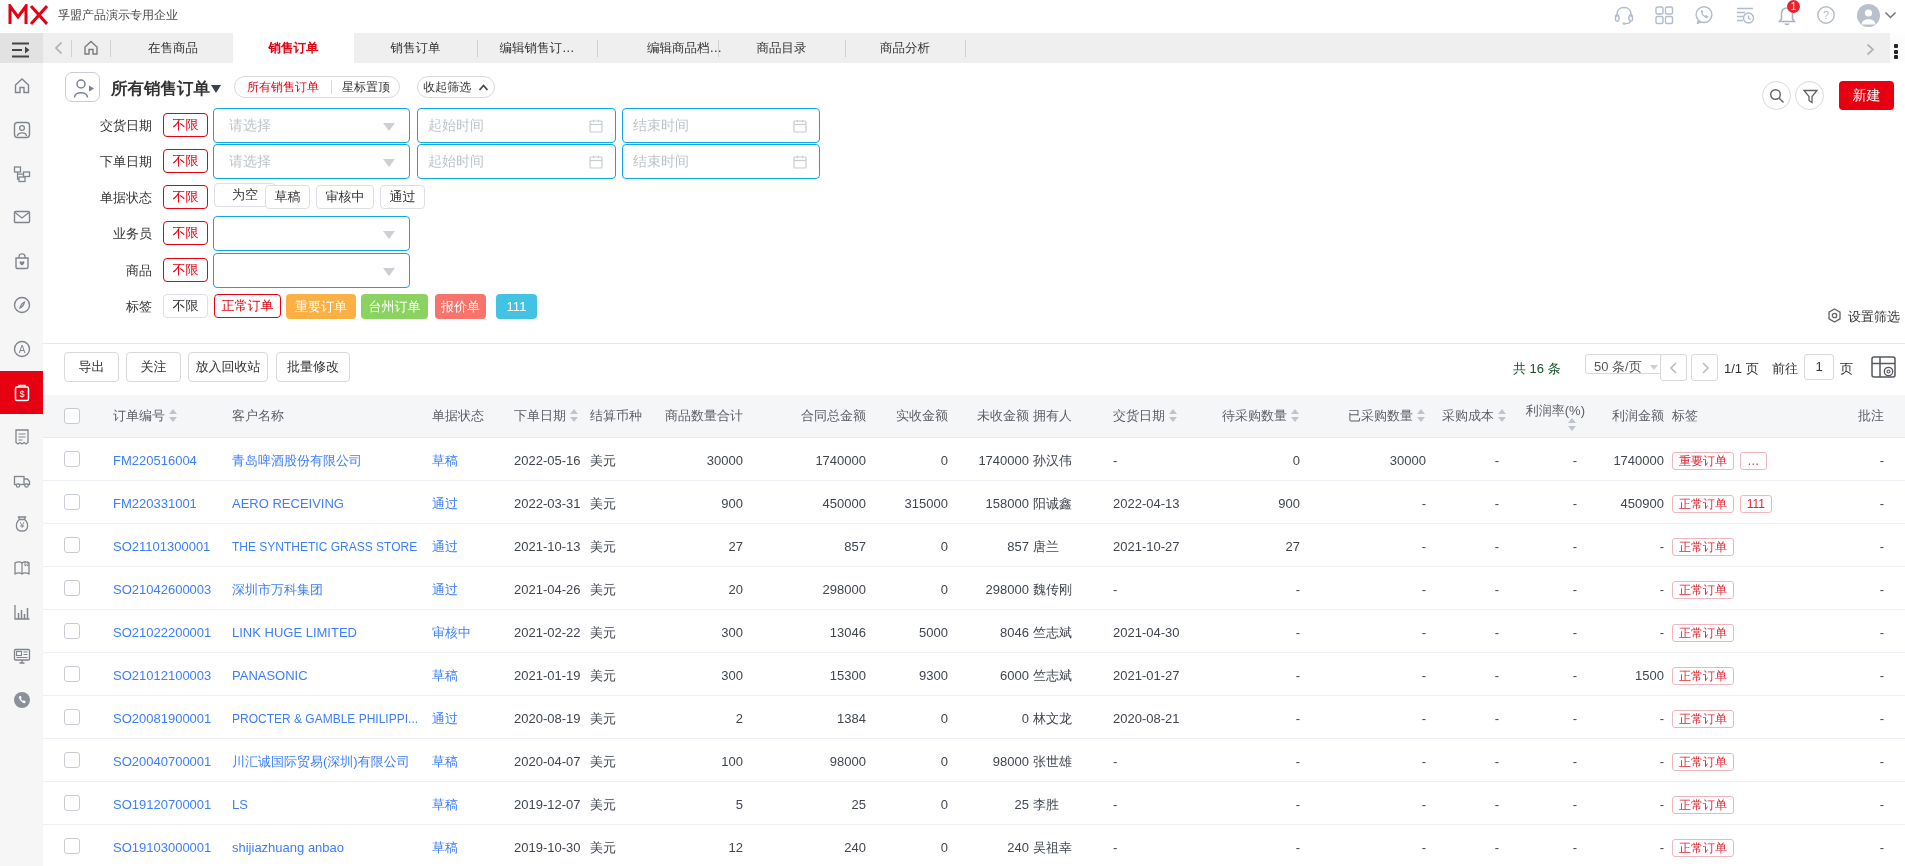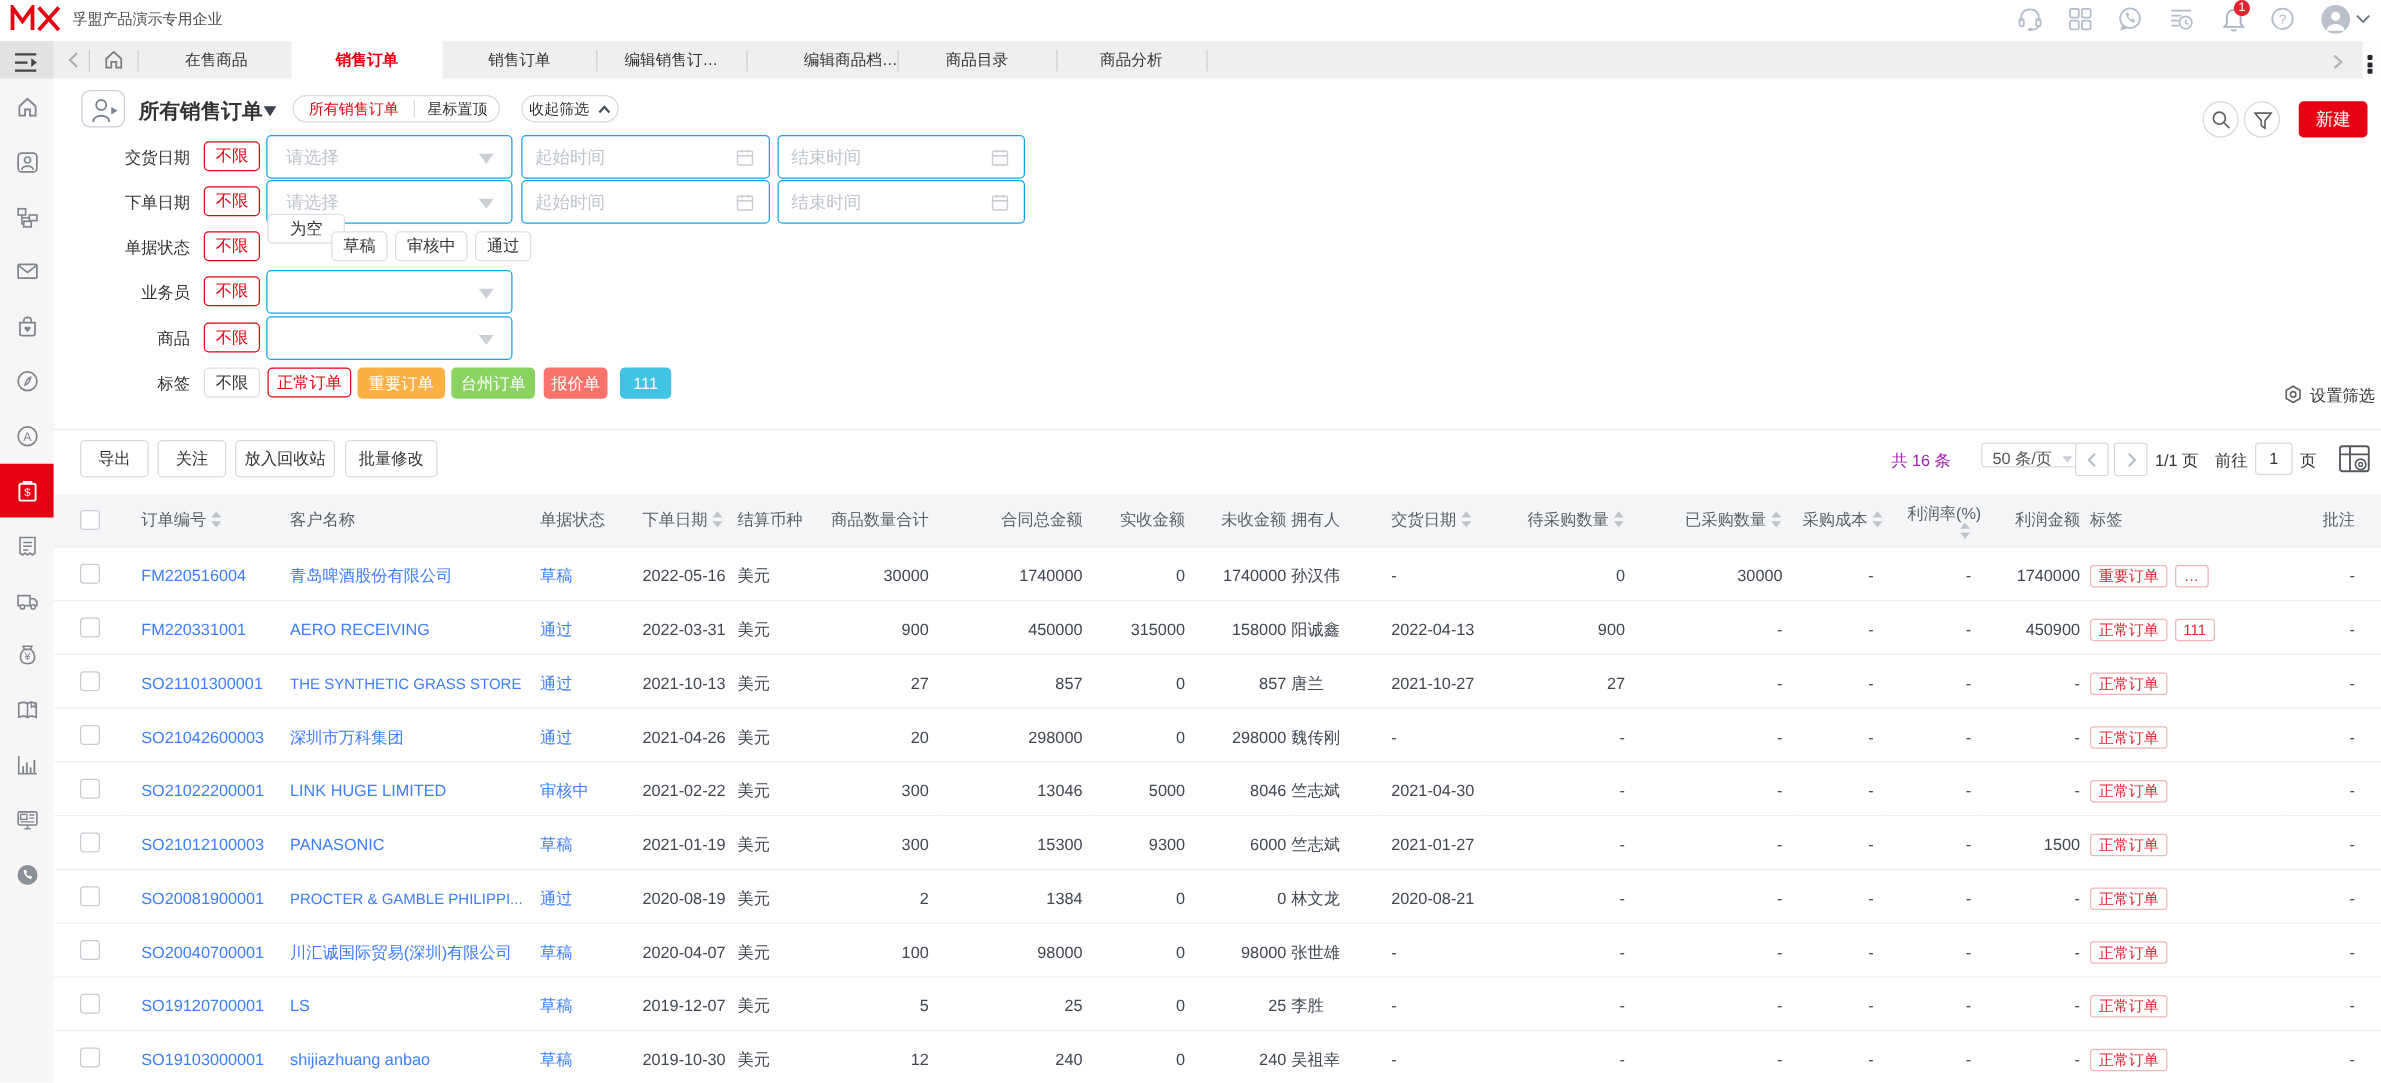--- a/index.html
+++ b/index.html
@@ -125,21 +125,21 @@
       <path d="M1.5 1.5 L7 6.5 L1.5 11.5" fill="none" stroke="#b3b3b3" stroke-width="1.7"></path>
     </svg>
   <div class="abs" style="left:1890px;top:0;width:15px;height:30px;background:#fdfdfd;"></div>
   <div class="abs" style="left:1894px;top:11px;width:4px;height:4px;background:#23262b;border-radius:1px;"></div>
   <div class="abs" style="left:1894px;top:16.5px;width:4px;height:4px;background:#23262b;border-radius:1px;"></div>
   <div class="abs" style="left:1894px;top:22px;width:4px;height:4px;background:#23262b;border-radius:1px;"></div>
   <div class="tab" style="left:113px;width:120px;">在售商品</div>
   <div class="tab active" style="left:233px;width:121px;">销售订单</div>
   <div class="tab" style="left:354px;width:123px;">销售订单</div>
   <div class="tab" style="left:477px;width:120px;">编辑销售订…</div>
-  <div class="tab" style="left:597px;width:121px;text-align:right;">编辑商品档…</div>
+  <div class="tab" style="left:624px;width:121px;">编辑商品档…</div>
   <div class="tab" style="left:718px;width:127px;">商品目录</div>
   <div class="tab" style="left:845px;width:120px;">商品分析</div>
   <div class="tsep" style="left:71px;"></div>
   <div class="tsep" style="left:110px;"></div>
   <div class="tsep" style="left:477px;"></div>
   <div class="tsep" style="left:597px;"></div>
   <div class="tsep" style="left:718px;"></div>
   <div class="tsep" style="left:845px;"></div>
   <div class="tsep" style="left:965px;"></div>
 </div>
@@ -306,21 +306,21 @@
 <div class="finput" style="left:622px;top:144px;width:198px;">
     <span class="ph" style="left:10px;">结束时间</span>
   <svg style="position:absolute;right:12px;top:10px;" width="14" height="14" viewBox="0 0 14 14">
       <rect x="1" y="2" width="12" height="11" rx="1" fill="none" stroke="#c8cdd4" stroke-width="1.2"></rect>
       <path d="M1 5.5 L13 5.5" stroke="#c8cdd4" stroke-width="1.2"></path>
       <path d="M4.5 0.8 L4.5 3.2 M9.5 0.8 L9.5 3.2" stroke="#c8cdd4" stroke-width="1.2"></path>
     </svg>
 </div>
 <div class="flabel" style="left:42px;top:185px;">单据状态</div>
 <div class="rbtn" style="left:163px;top:185px;width:45px;">不限</div>
-<div class="gbtn" style="left:214px;top:171px;width:62px;">为空</div>
+<div class="gbtn" style="left:214px;top:183px;width:62px;">为空</div>
 <div class="gbtn" style="left:265px;top:185px;width:45px;">草稿</div>
 <div class="gbtn" style="left:316px;top:185px;width:58px;">审核中</div>
 <div class="gbtn" style="left:380px;top:185px;width:45px;">通过</div>
 <div class="flabel" style="left:42px;top:221px;">业务员</div>
 <div class="rbtn" style="left:163px;top:221px;width:45px;">不限</div>
 <div class="finput" style="left:213px;top:216px;width:197px;">
     <span class="caret" style="right:14px;top:14px;"></span>
   </div>
 <div class="flabel" style="left:42px;top:258px;">商品</div>
 <div class="rbtn" style="left:163px;top:258px;width:45px;">不限</div>
@@ -343,21 +343,21 @@
   <span style="position:absolute;left:21px;top:1px;font-size:13px;color:#333;">设置筛选</span>
 </div>
 
 <div class="abs" style="left:43px;top:343px;width:1862px;height:1px;background:#eaeaec;"></div>
 
 <div class="tbbtn" style="left:64px;width:55px;">导出</div>
 <div class="tbbtn" style="left:126px;width:55px;">关注</div>
 <div class="tbbtn" style="left:188px;width:80px;">放入回收站</div>
 <div class="tbbtn" style="left:276px;width:74px;">批量修改</div>
 
-<div class="abs" style="left:1513px;top:360px;font-size:13px;color:#a21caf;">共 16 条</div>
+<div class="abs" style="left:1513px;top:360px;font-size:13px;color:#14532d;">共 16 条</div>
 <div class="abs" style="left:1574px;top:354px;width:81px;height:20px;border:1px solid #d9d9d9;border-radius:3px;background:#fff;margin-left:11px;">
   <span style="position:absolute;left:8px;top:0;line-height:24px;font-size:13px;color:#555;">50 条/页</span>
   <span class="caret" style="right:7px;top:10px;border-top-width:5px;border-left-width:4px;border-right-width:4px;"></span>
 </div>
 <div class="abs" style="left:1660px;top:354px;width:27px;height:27px;border:1px solid #d9d9d9;border-radius:3px;background:#fff;">
   <svg style="position:absolute;left:8px;top:7px;" width="8" height="12" viewBox="0 0 8 12">
       <path d="M7 1 L2 6 L7 11" fill="none" stroke="#b6bcc4" stroke-width="1.6"></path>
     </svg>
 </div>
 <div class="abs" style="left:1691px;top:354px;width:27px;height:27px;border:1px solid #d9d9d9;border-radius:3px;background:#fff;">

